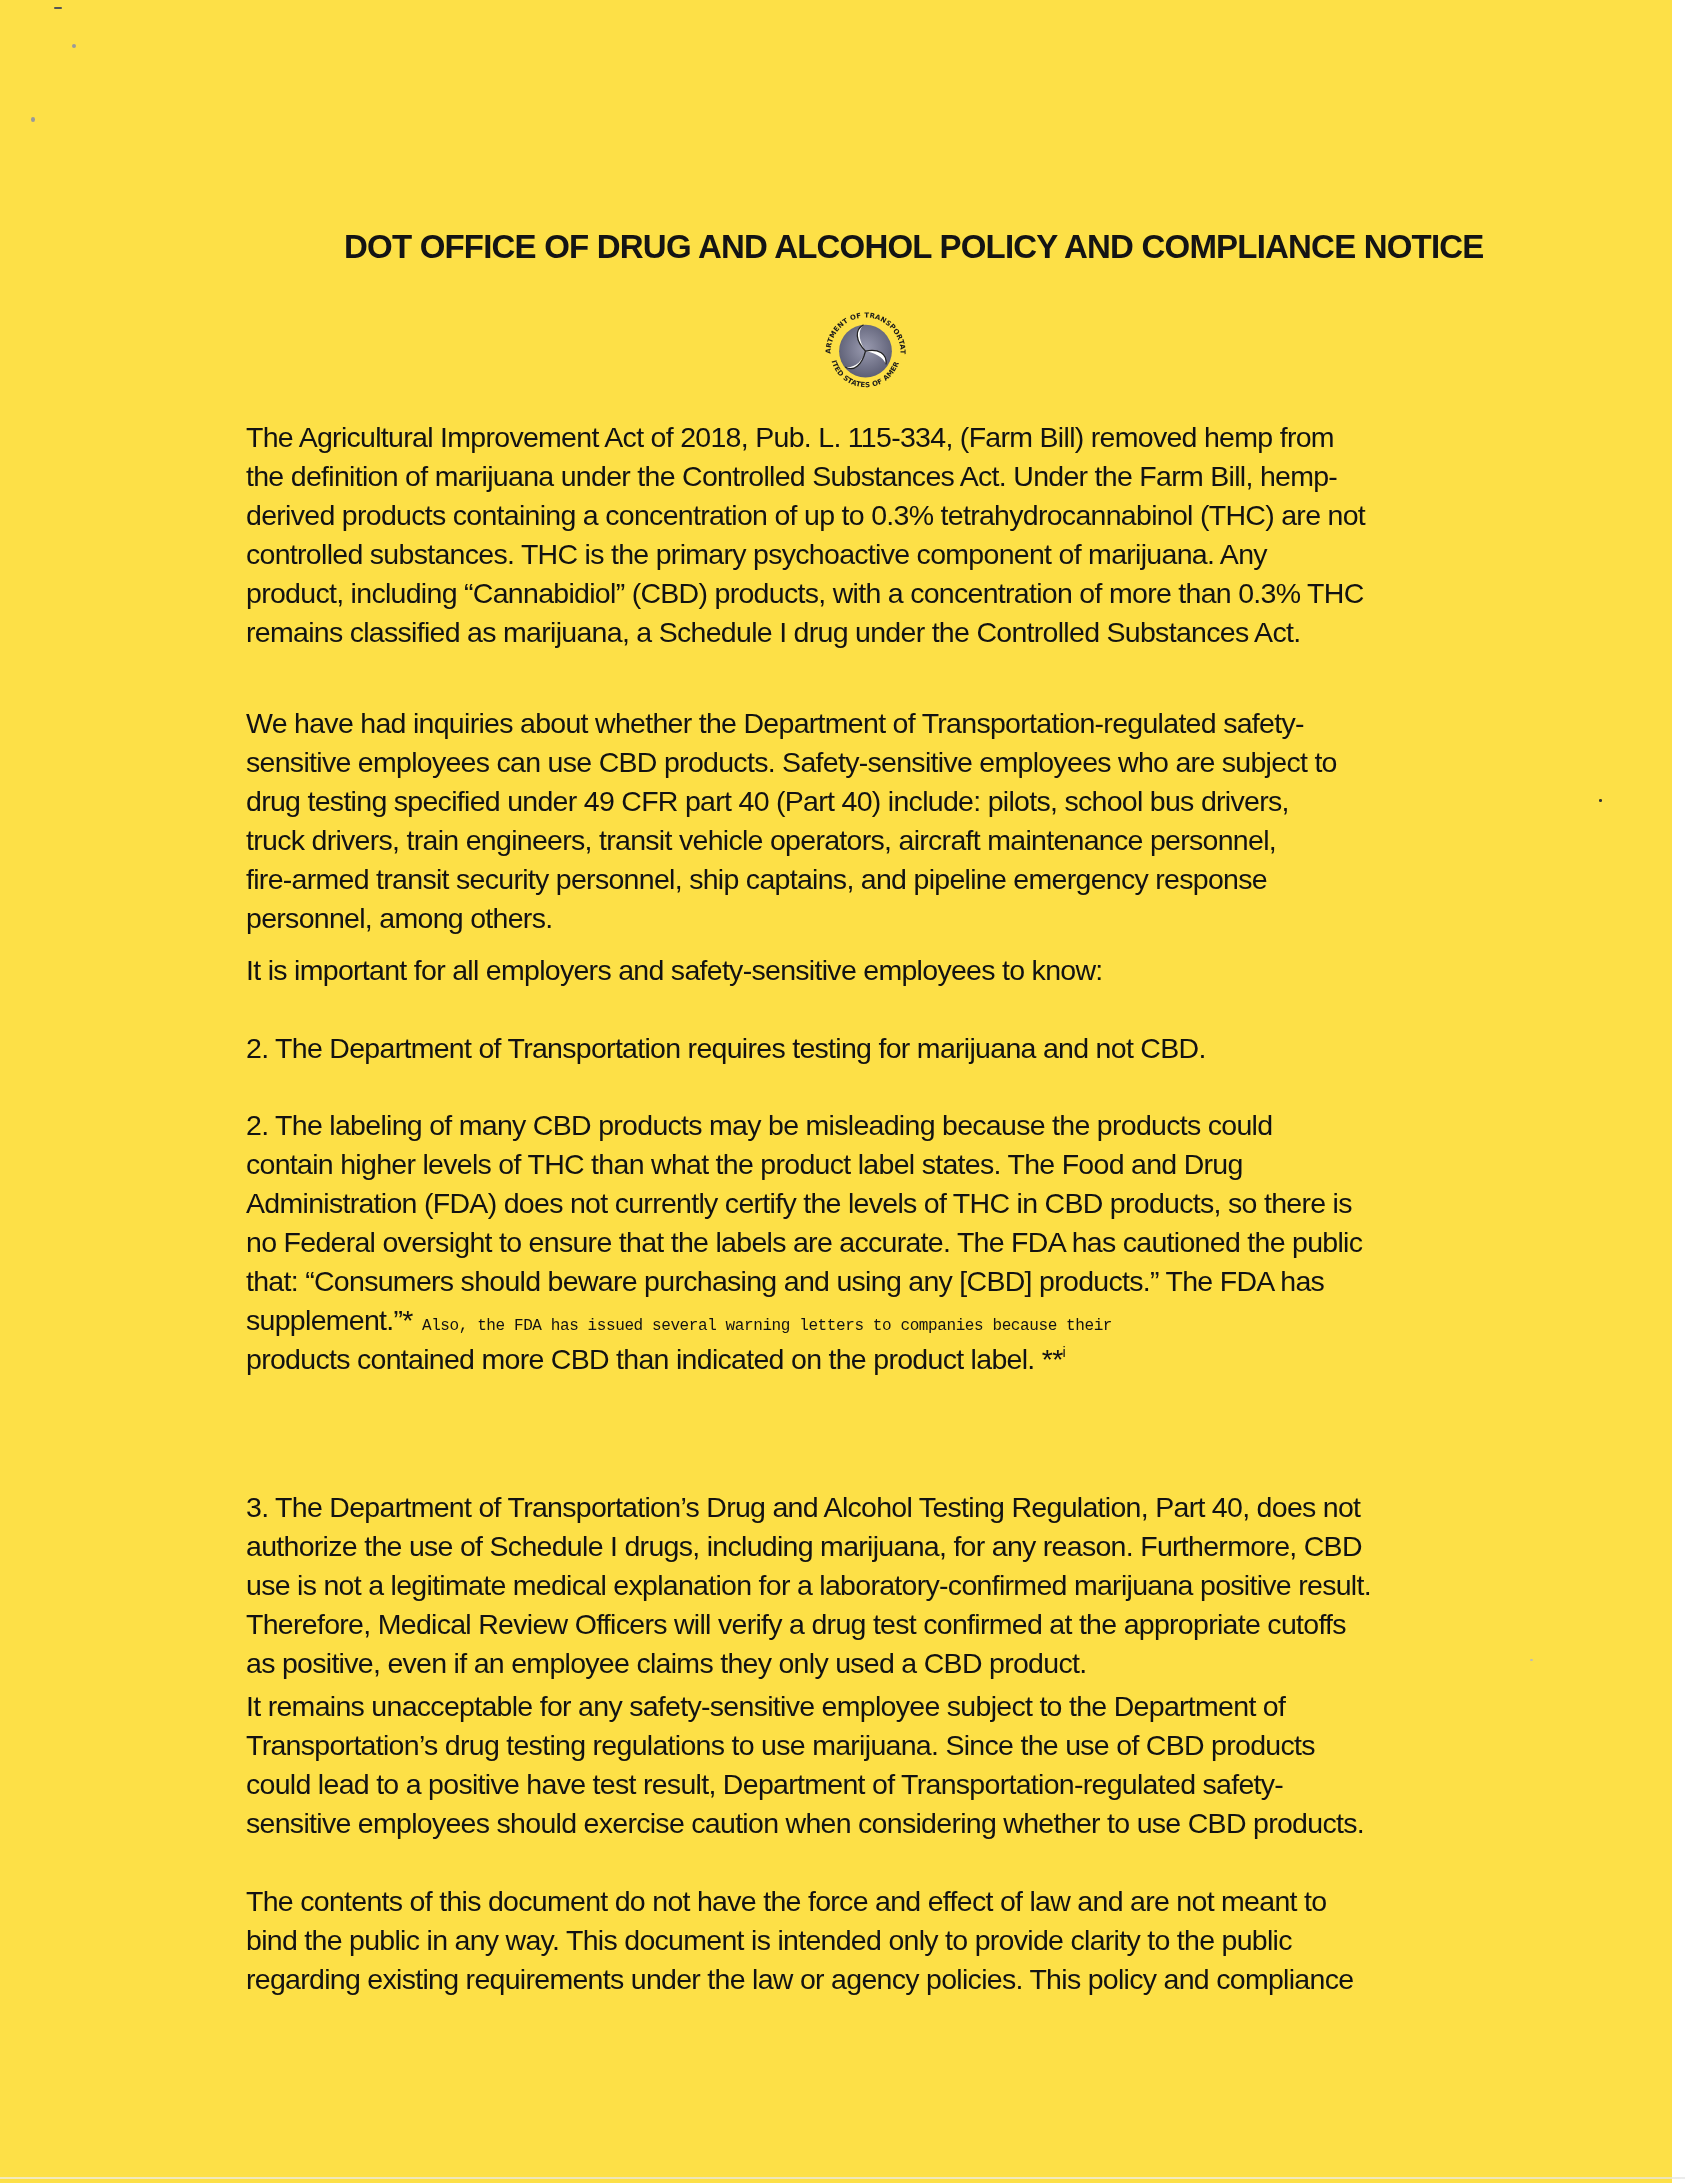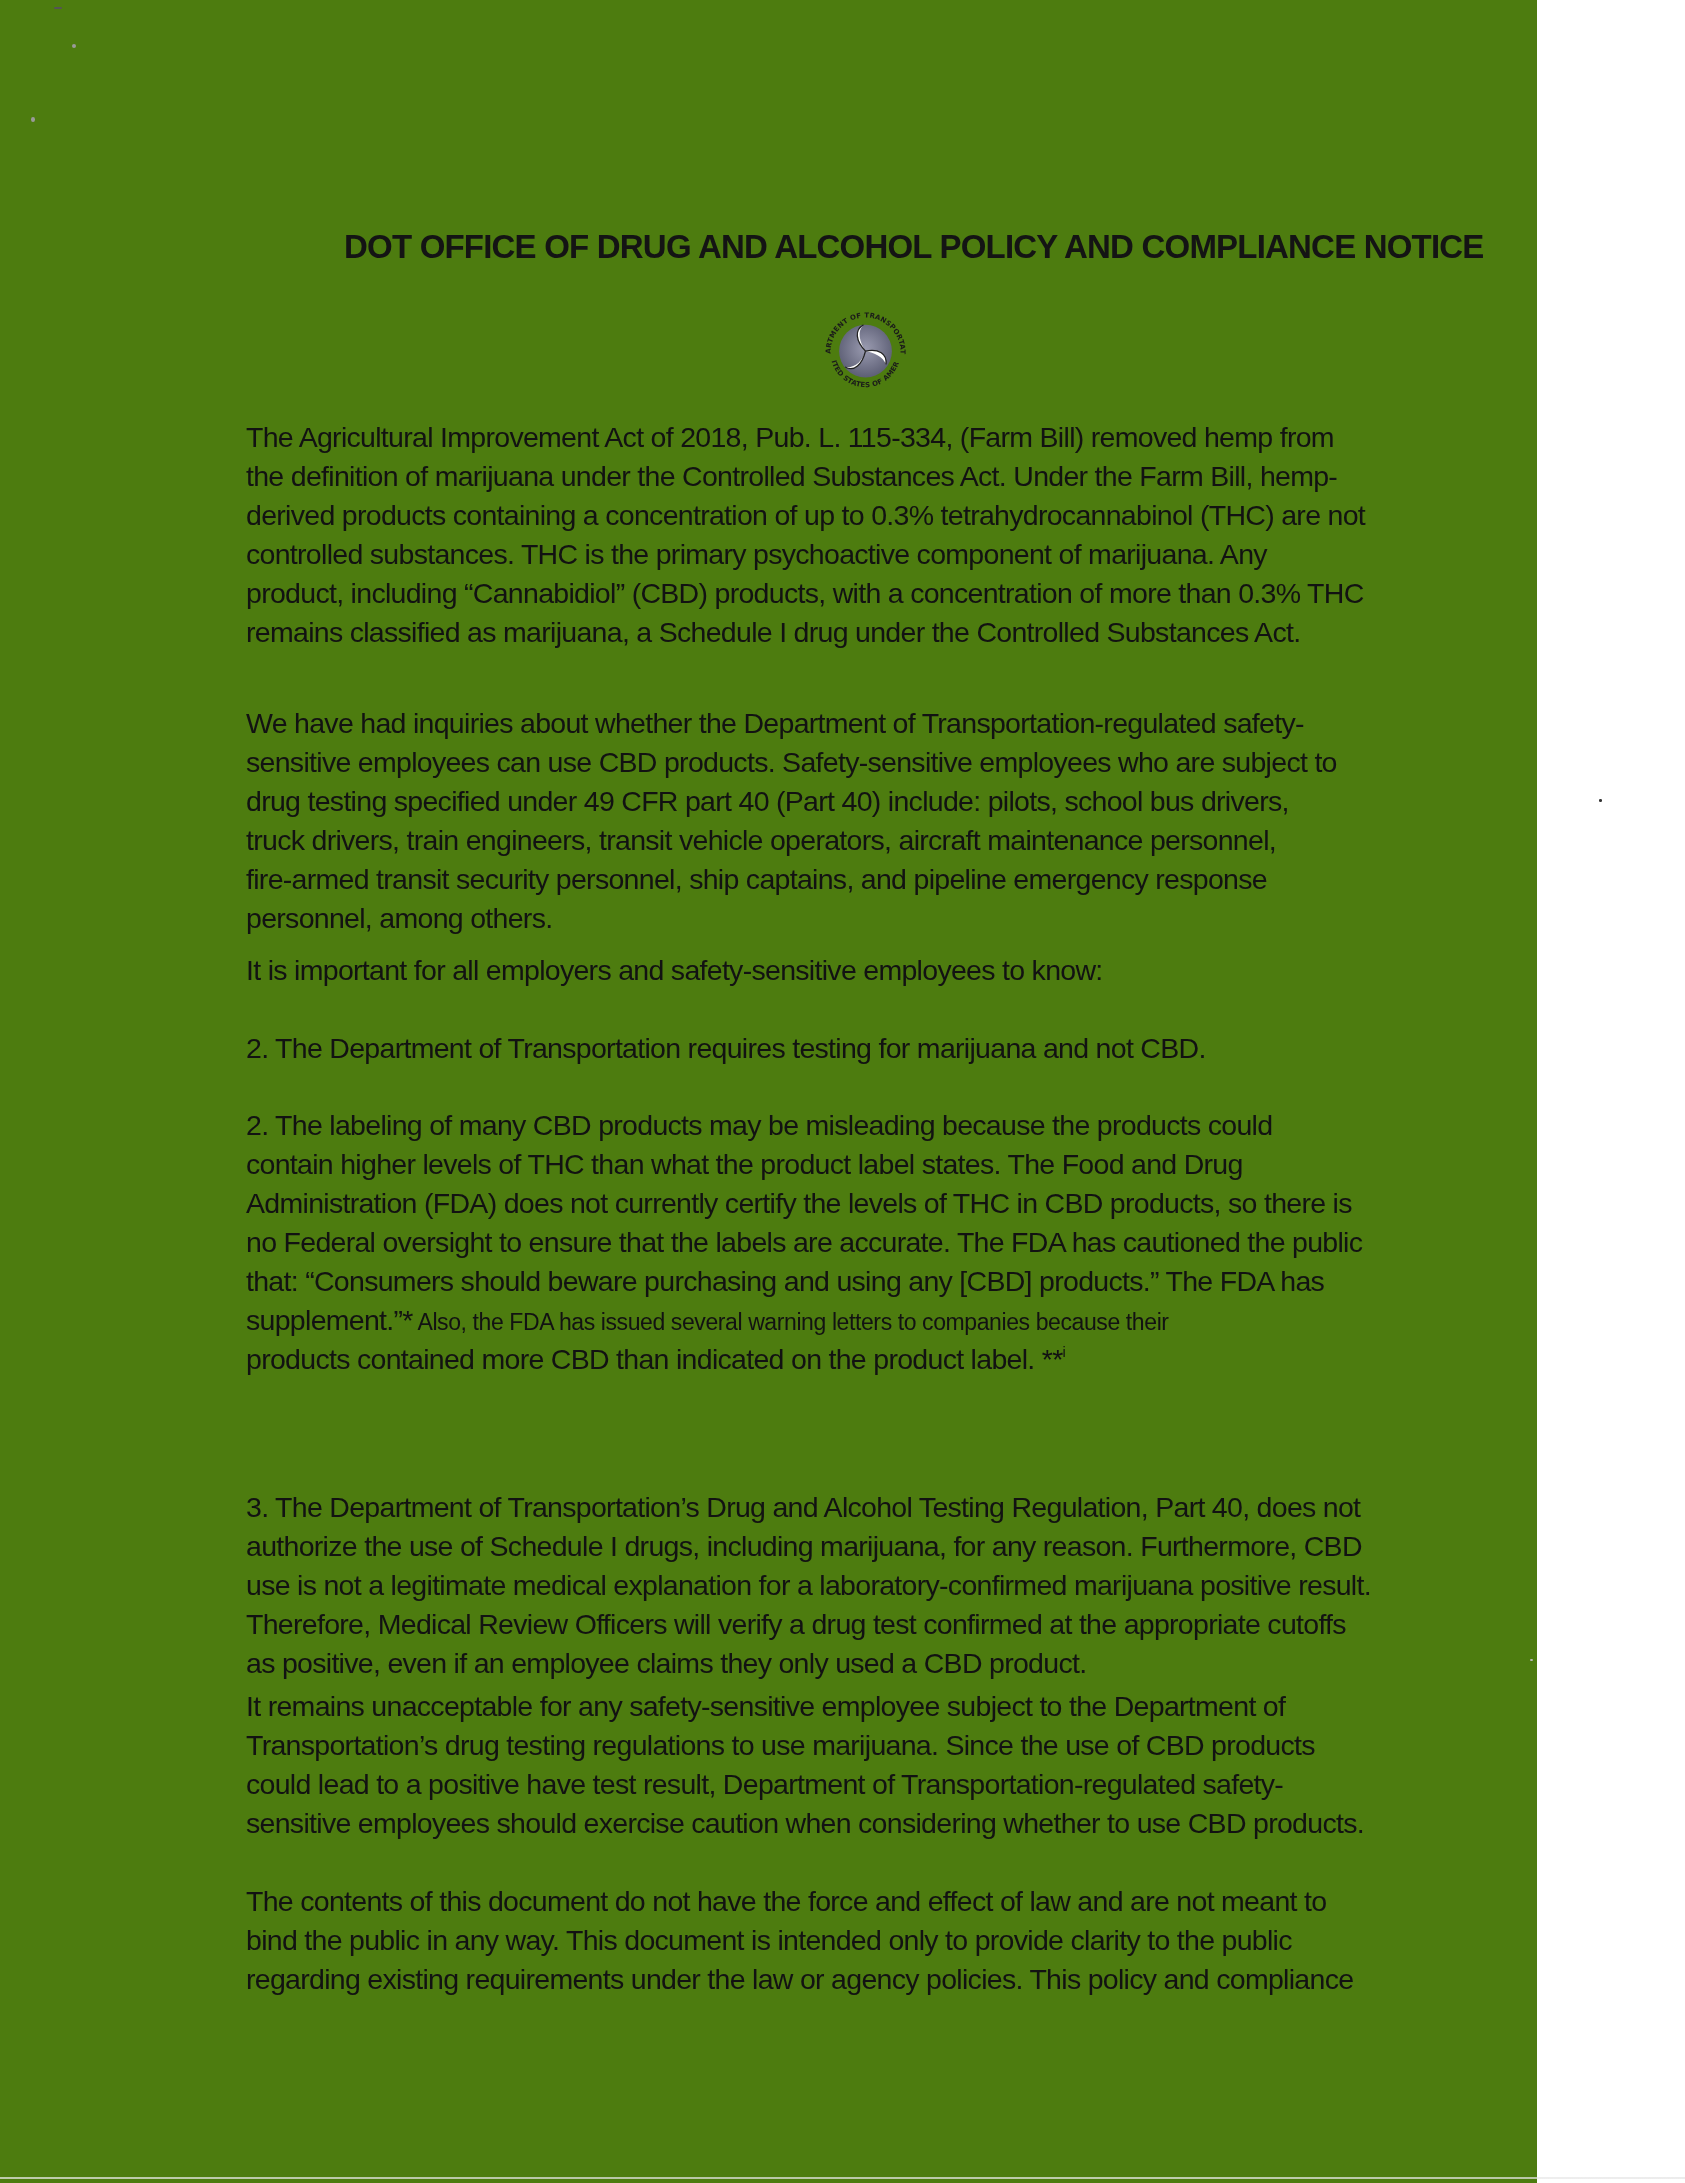--- a/index.html
+++ b/index.html
@@ -11,22 +11,22 @@
       width: 1685px;
       height: 2183px;
       position: relative;
       overflow: hidden;
       color: #111111;
       font-family: "Liberation Sans", sans-serif;
     }
     .page {
       position: absolute;
       left: 0; top: 0;
-      width: 1537px; height: 2183px;
-      background: #4d7c0f;
+      width: 1672px; height: 2183px;
+      background: #fde047;
     }
     .speck {
       position: absolute;
       background: #9a9a9a;
       border-radius: 50%;
     }
     .scan-edge {
       position: absolute;
       left: 0;
       bottom: 4px;
@@ -65,22 +65,22 @@
       line-height: 39px;
       letter-spacing: -0.7px;
       color: #121212;
     }
     .body-text .line {
       display: block;
       white-space: nowrap;
       height: 39px;
     }
     .alt-font {
-      font-family: Liberation Sans, sans-serif;
-      font-size: 23px;
+      font-family: Liberation Mono, monospace;
+      font-size: 16px;
       letter-spacing: -0.4px;
     }
     sup.fn {
       font-size: 14.6px;
       vertical-align: 12px;
       line-height: 0;
     }
   </style>
 </head>
 <body>

